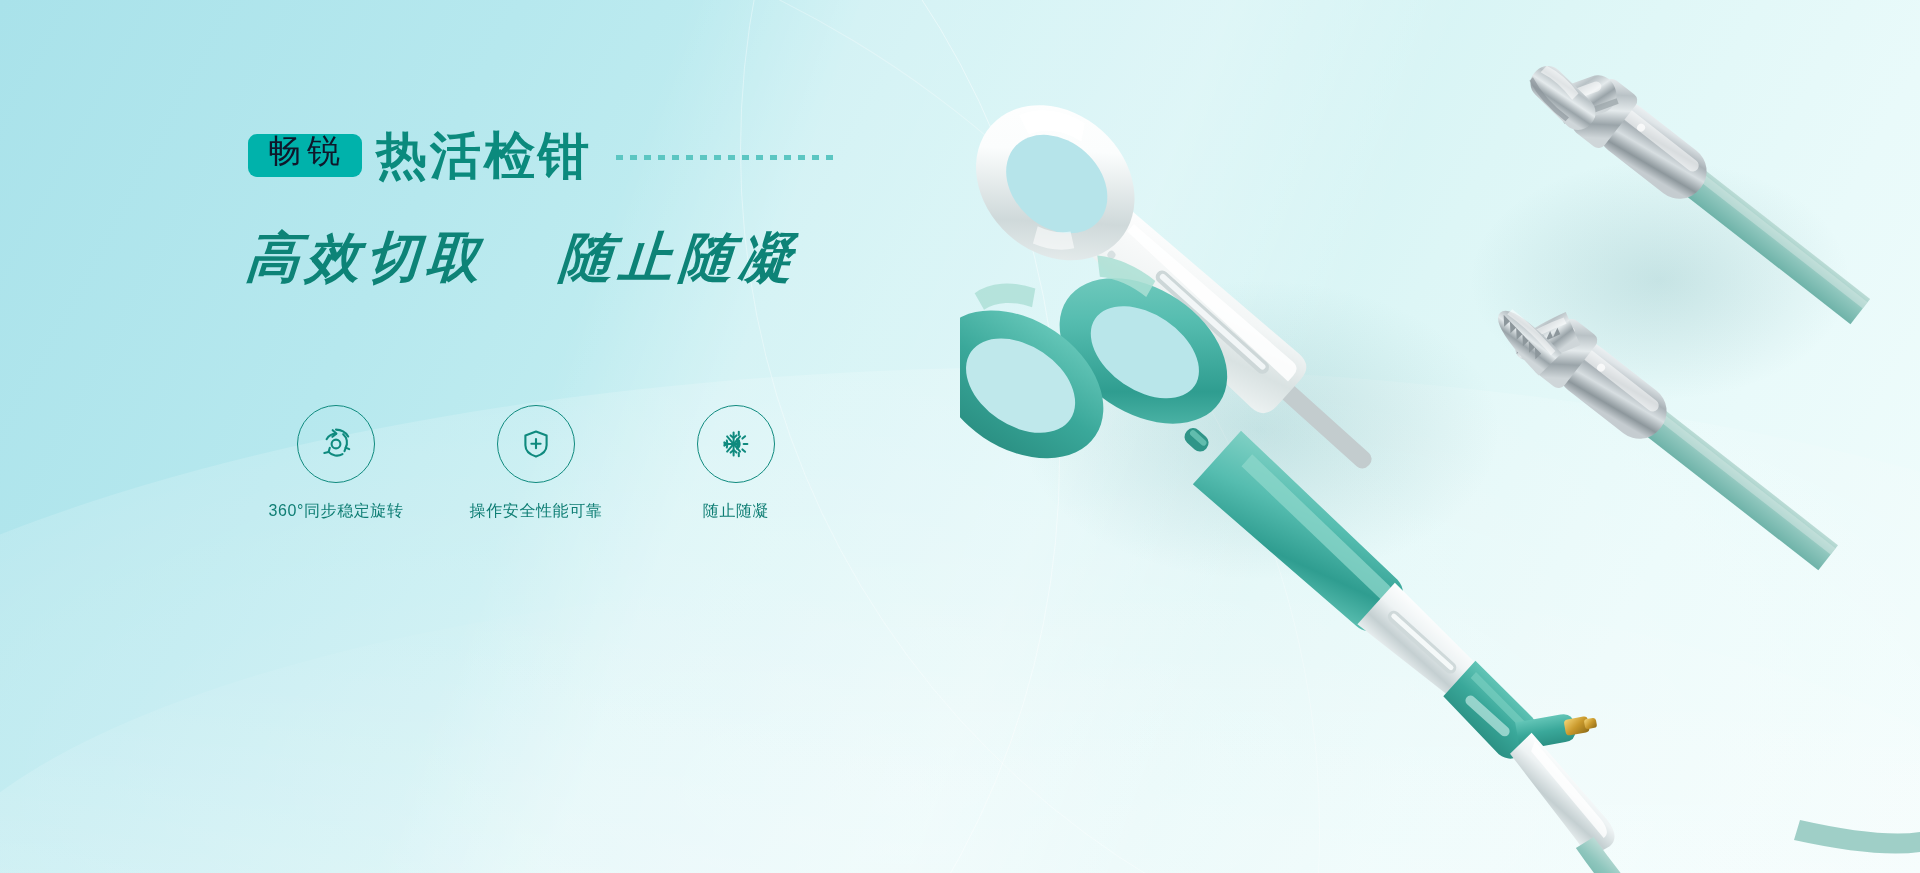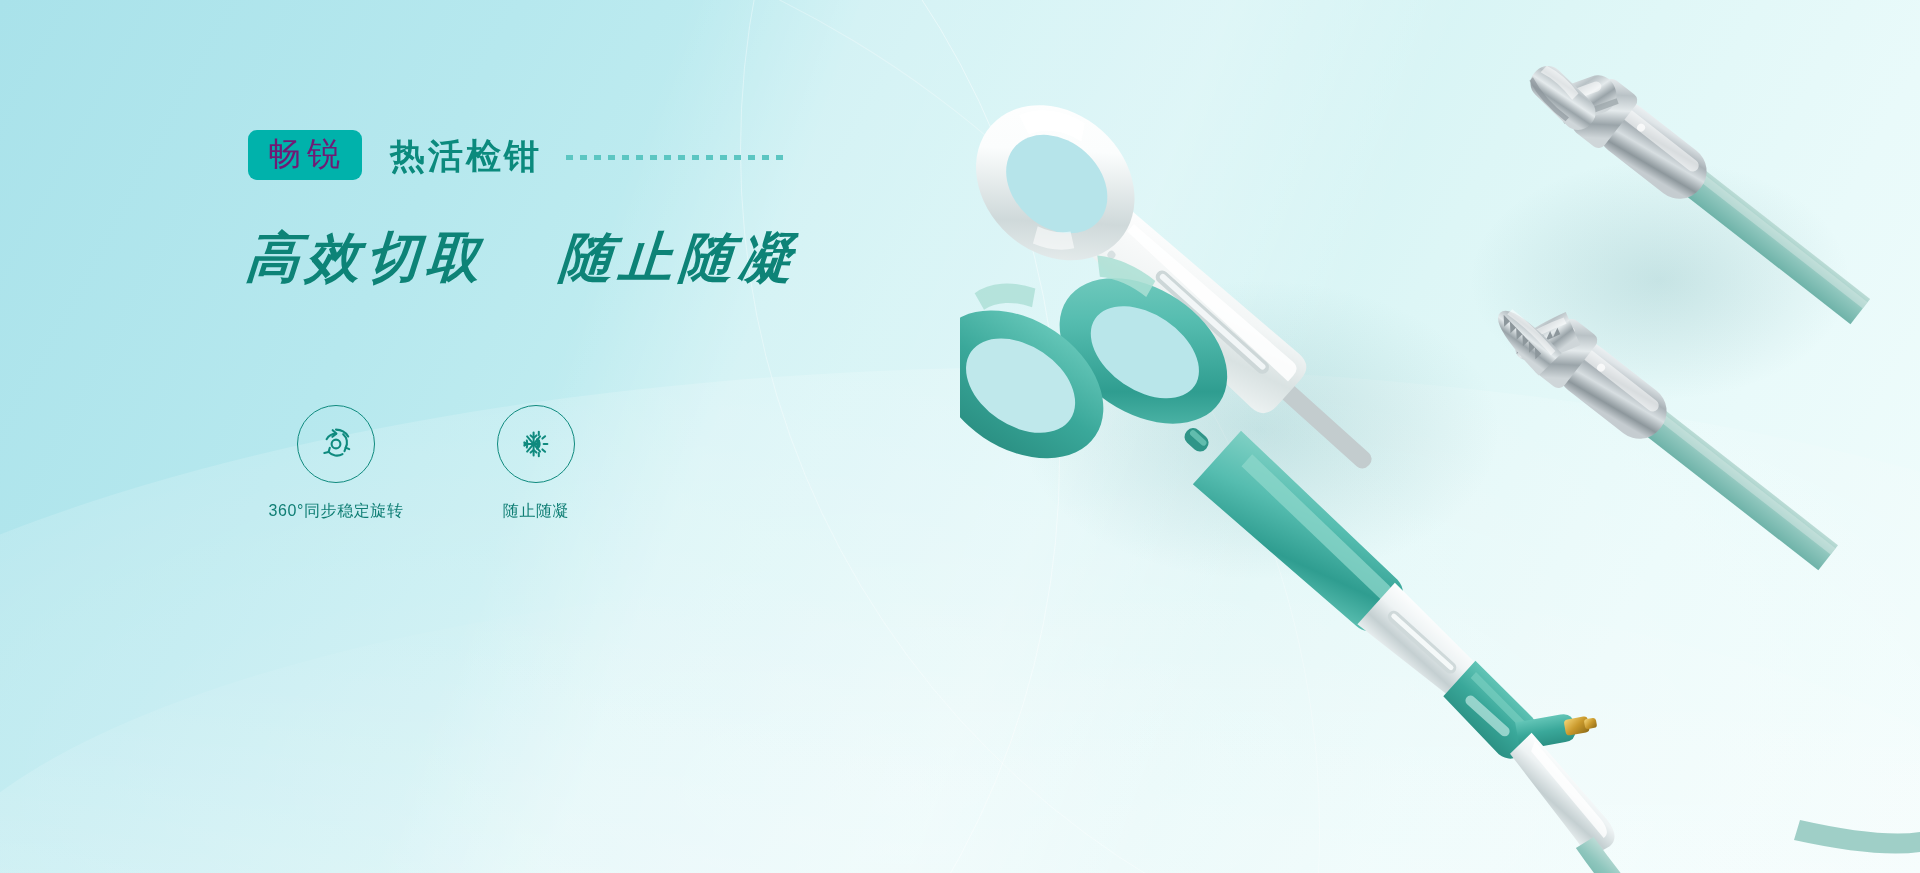--- a/index.html
+++ b/index.html
@@ -42,30 +42,30 @@
     position:absolute; left:-5%; bottom:-120px; width:115%; height:420px;
     background:linear-gradient(to top,rgba(255,255,255,.30),rgba(255,255,255,0));
     border-radius:60% 55% 0 0 / 100% 100% 0 0;
   }
 
   
   #left-content{ position:absolute; left:0; top:0; width:1020px; height:873px; }
 
   .title-row{ position:absolute; left:248px; top:130px; display:flex; align-items:center; }
   .brand-badge{
-    background:#00b2ab; color:#701a75;
+    background:#00b2ab; color:#0f172a;
     font-size:33px; letter-spacing:6px;
-    padding:7px 16px 10px 20px;
+    padding:0 16px 10px 20px;
     border-radius:9px; line-height:1;
     font-weight:500;
   }
   .product-name{
-    margin-left:28px;
+    margin-left:14px;
     color:#0b8a7d;
-    font-size:35px; font-weight:700; letter-spacing:3px;
+    font-size:51px; font-weight:700; letter-spacing:3px;
     line-height:1;
   }
   .dotline{
     margin-left:24px; margin-top:4px;
     width:222px; height:5px;
     background-image:repeating-linear-gradient(to right,#5cc6c2 0 7px,rgba(0,0,0,0) 7px 14px);
   }
 
   .slogan{
     position:absolute; left:246px; top:222px;
@@ -147,20 +147,29 @@
             <path d="M23.3 12.6 l-3.6 -3.4 M23.3 12.6 l-3.9 3.2"></path>
             <path d="M32.8 26.6 l3.4 1.5 M32.8 26.6 l-1.3 3.6"></path>
             <path d="M15.6 30.9 l-4.3 1 M15.6 30.9 l1.2 -4.1"></path>
           </svg>
         </div>
         <div class="feature-label">360°同步稳定旋转</div>
       </div>
 
 
 
+      <div class="feature">
+        <div class="feature-icon">
+          <svg width="46" height="46" viewBox="0 0 46 46" fill="none" stroke="#0f8a7e" stroke-width="2.1" stroke-linecap="round" stroke-linejoin="round">
+            <path d="M23 10.6 L33.6 14.4 L33.6 24.2 C33.6 29.9 28.8 33.7 23 35.6 C17.2 33.7 12.4 29.9 12.4 24.2 L12.4 14.4 Z"></path>
+            <path d="M23 18.1 L23 27.3 M18.4 22.7 L27.6 22.7"></path>
+          </svg>
+        </div>
+        <div class="feature-label">操作安全性能可靠</div>
+      </div>
 
       <div class="feature">
         <div class="feature-icon">
           <svg width="46" height="46" viewBox="0 0 46 46" fill="none" stroke="#0f8a7e" stroke-width="2" stroke-linecap="round" stroke-linejoin="round">
             <path d="M20.6 11.6 L20.6 34.4"></path>
             <path d="M11.4 23 L24 23"></path>
             <path d="M14.1 15.4 L27.1 30.6"></path>
             <path d="M14.1 30.6 L27.1 15.4"></path>
             <path d="M17.6 14.4 L20.6 17 L23.5 14.4"></path>
             <path d="M17.6 31.6 L20.6 29 L23.5 31.6"></path>

